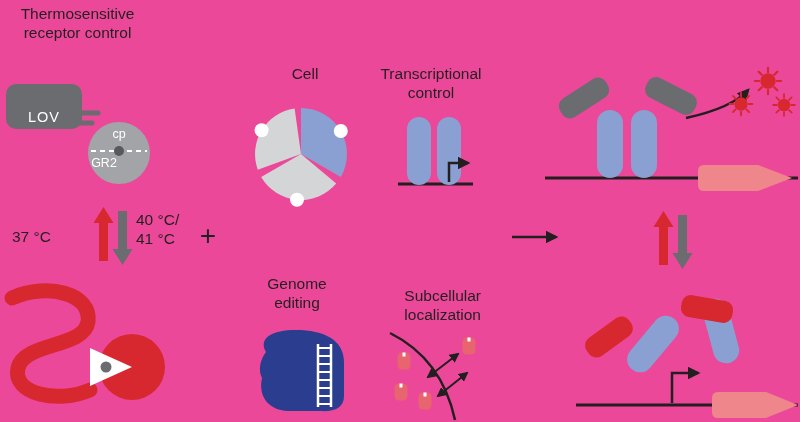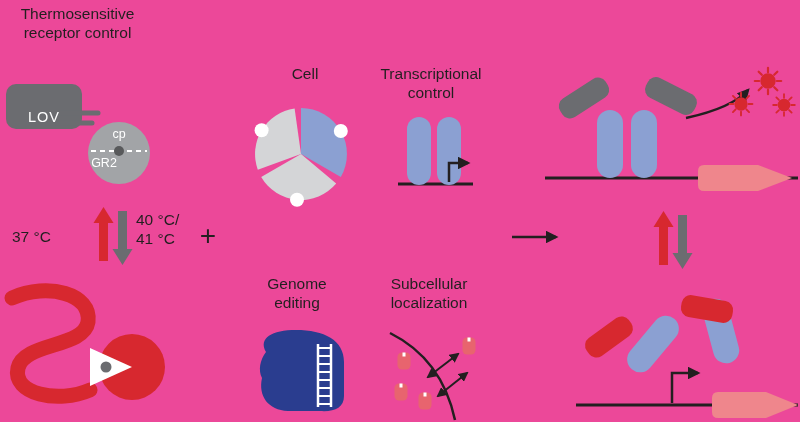--- a/index.html
+++ b/index.html
@@ -180,18 +180,18 @@
   <div class="lbl" style="left:369px;top:64px;width:124px;">
     <div>Transcriptional</div>
     <div>control</div>
   </div>
 
   <div class="lbl" style="left:255px;top:274px;width:84px;">
     <div>Genome</div>
     <div>editing</div>
   </div>
 
-  <div class="lbl" style="left:377px;top:274px;width:104px;">
+  <div class="lbl" style="left:377px;top:286px;width:104px;text-align:right;">
     <div>Subcellular</div>
     <div>localization</div>
   </div>
 
 </div>
 
 </body></html>

